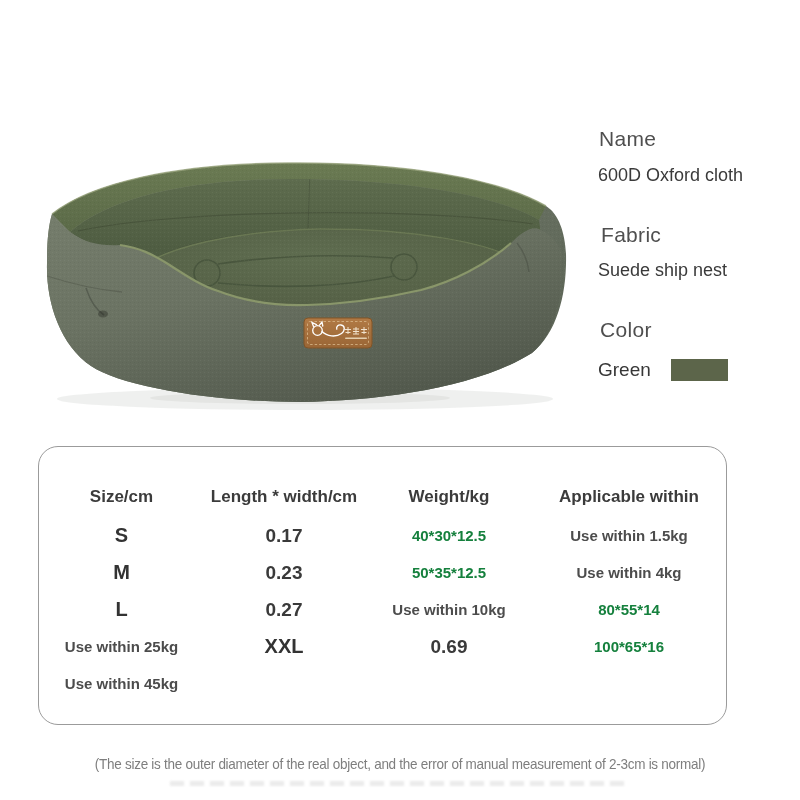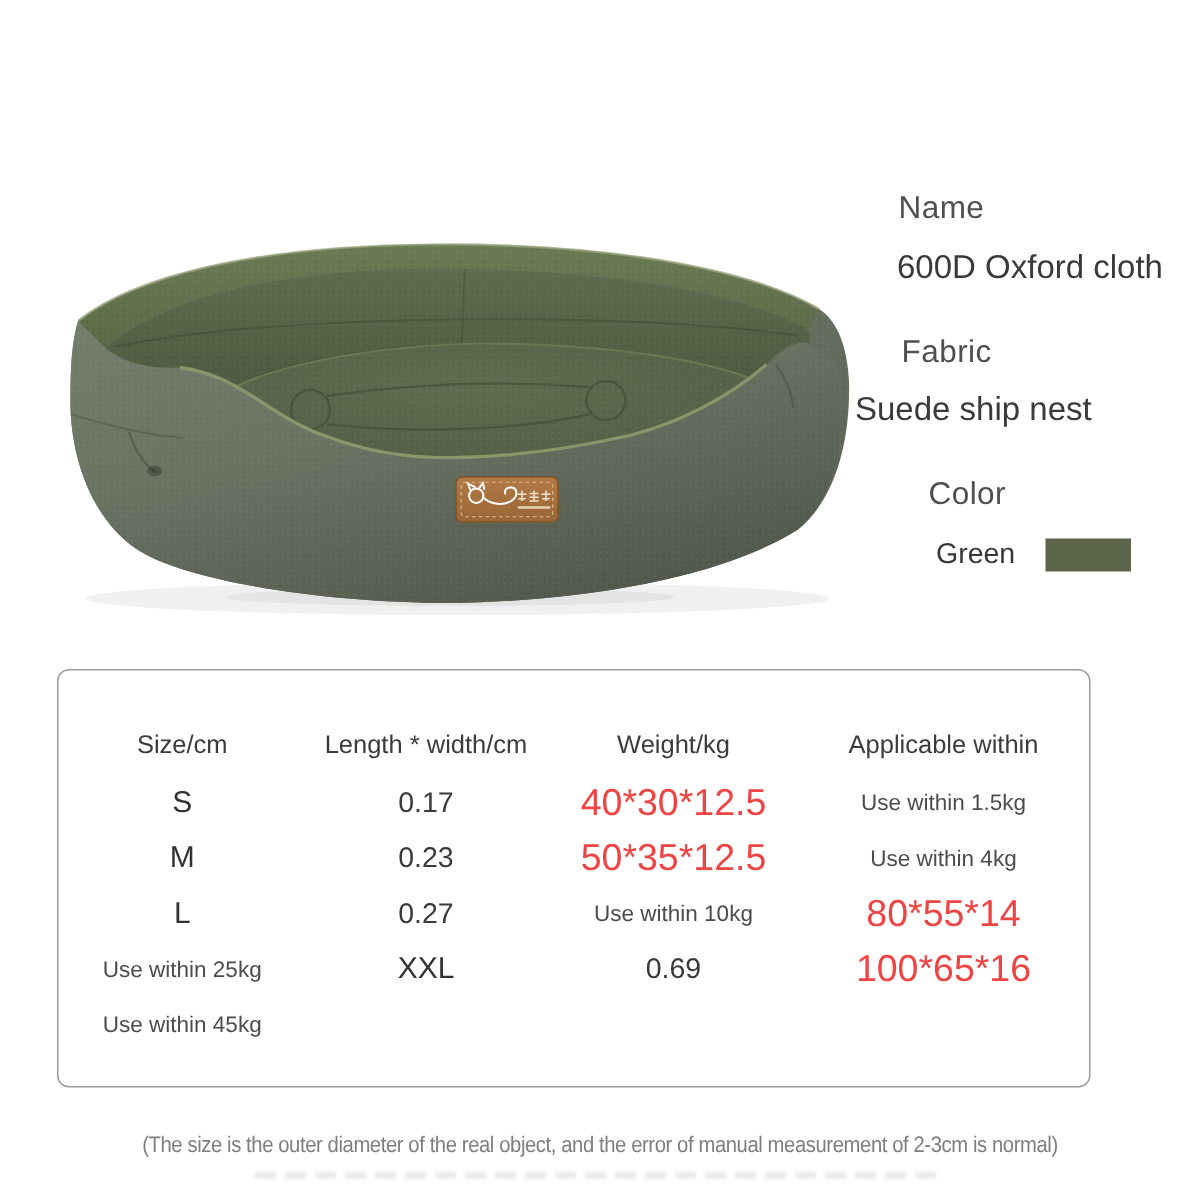--- a/index.html
+++ b/index.html
@@ -2,40 +2,40 @@
 <html><head>
 <meta charset="utf-8">
 <style>
   html,body{margin:0;padding:0;}
   body{font-family:"Liberation Sans", sans-serif; background:#ffffff;}
   .canvas{position:relative;width:800px;height:800px;background:#ffffff;overflow:hidden;padding-left:30px;}
 
   
   .spec{position:absolute;white-space:nowrap;}
   .spec-label{font-size:21px;color:#4f4f4f;letter-spacing:.3px;}
-  .spec-value{font-size:22px;color:#3a3a3a;}
+  .spec-value{font-size:18px;color:#3a3a3a;}
   .pos-name-l{left:599px;top:127px;}
   .pos-name-v{left:598px;top:165px;}
   .pos-fab-l{left:601px;top:223px;}
-  .pos-fab-v{left:570px;top:260px;}
-  .pos-col-l{left:619px;top:318px;}
-  .color-row{position:absolute;left:624px;top:359px;display:flex;align-items:flex-start;gap:20px;}
+  .pos-fab-v{left:598px;top:260px;}
+  .pos-col-l{left:600px;top:318px;}
+  .color-row{position:absolute;left:598px;top:359px;display:flex;align-items:flex-start;gap:20px;}
   .color-name{font-size:19px;color:#373737;}
   .swatch{width:57px;height:22px;background:#5c654a;}
 
   
   .size-box{position:absolute;left:38px;top:446px;width:689px;height:279px;
-            border:1.5px solid #9b9b9b;border-radius:8px;box-sizing:border-box;}
+            border:1.5px solid #9b9b9b;border-radius:20px;box-sizing:border-box;font-weight:bold;}
   .size-grid{display:grid;grid-template-columns:165px 160px 170px 190px;
              grid-template-rows:40px repeat(5,37px);padding-top:30px;}
   .cell{display:flex;align-items:center;justify-content:center;color:#3d3d3d;}
   .cell.hdr{font-size:17px;color:#3b3b3b;}
   .cell.c0{font-size:20px;color:#333;}
   .cell.c1{font-size:19px;color:#3a3a3a;}
-  .cell.c2{font-size:25px;color:#ef4444;}
+  .cell.c2{font-size:15px;color:#15803d;}
   .cell.c3{font-size:15px;color:#4c4c4c;}
 
   
   .footnote{position:absolute;left:0;top:755px;width:800px;text-align:center;
             font-size:15px;color:#7e7e7e;letter-spacing:-0.3px;white-space:nowrap;
             transform:scaleX(.9);transform-origin:50% 50%;}
   .faintline{position:absolute;left:170px;top:781px;width:460px;height:5px;opacity:.28;
              filter:blur(1px);
              background:repeating-linear-gradient(90deg,#b9b9b9 0 14px,#fff 14px 20px);}
 

